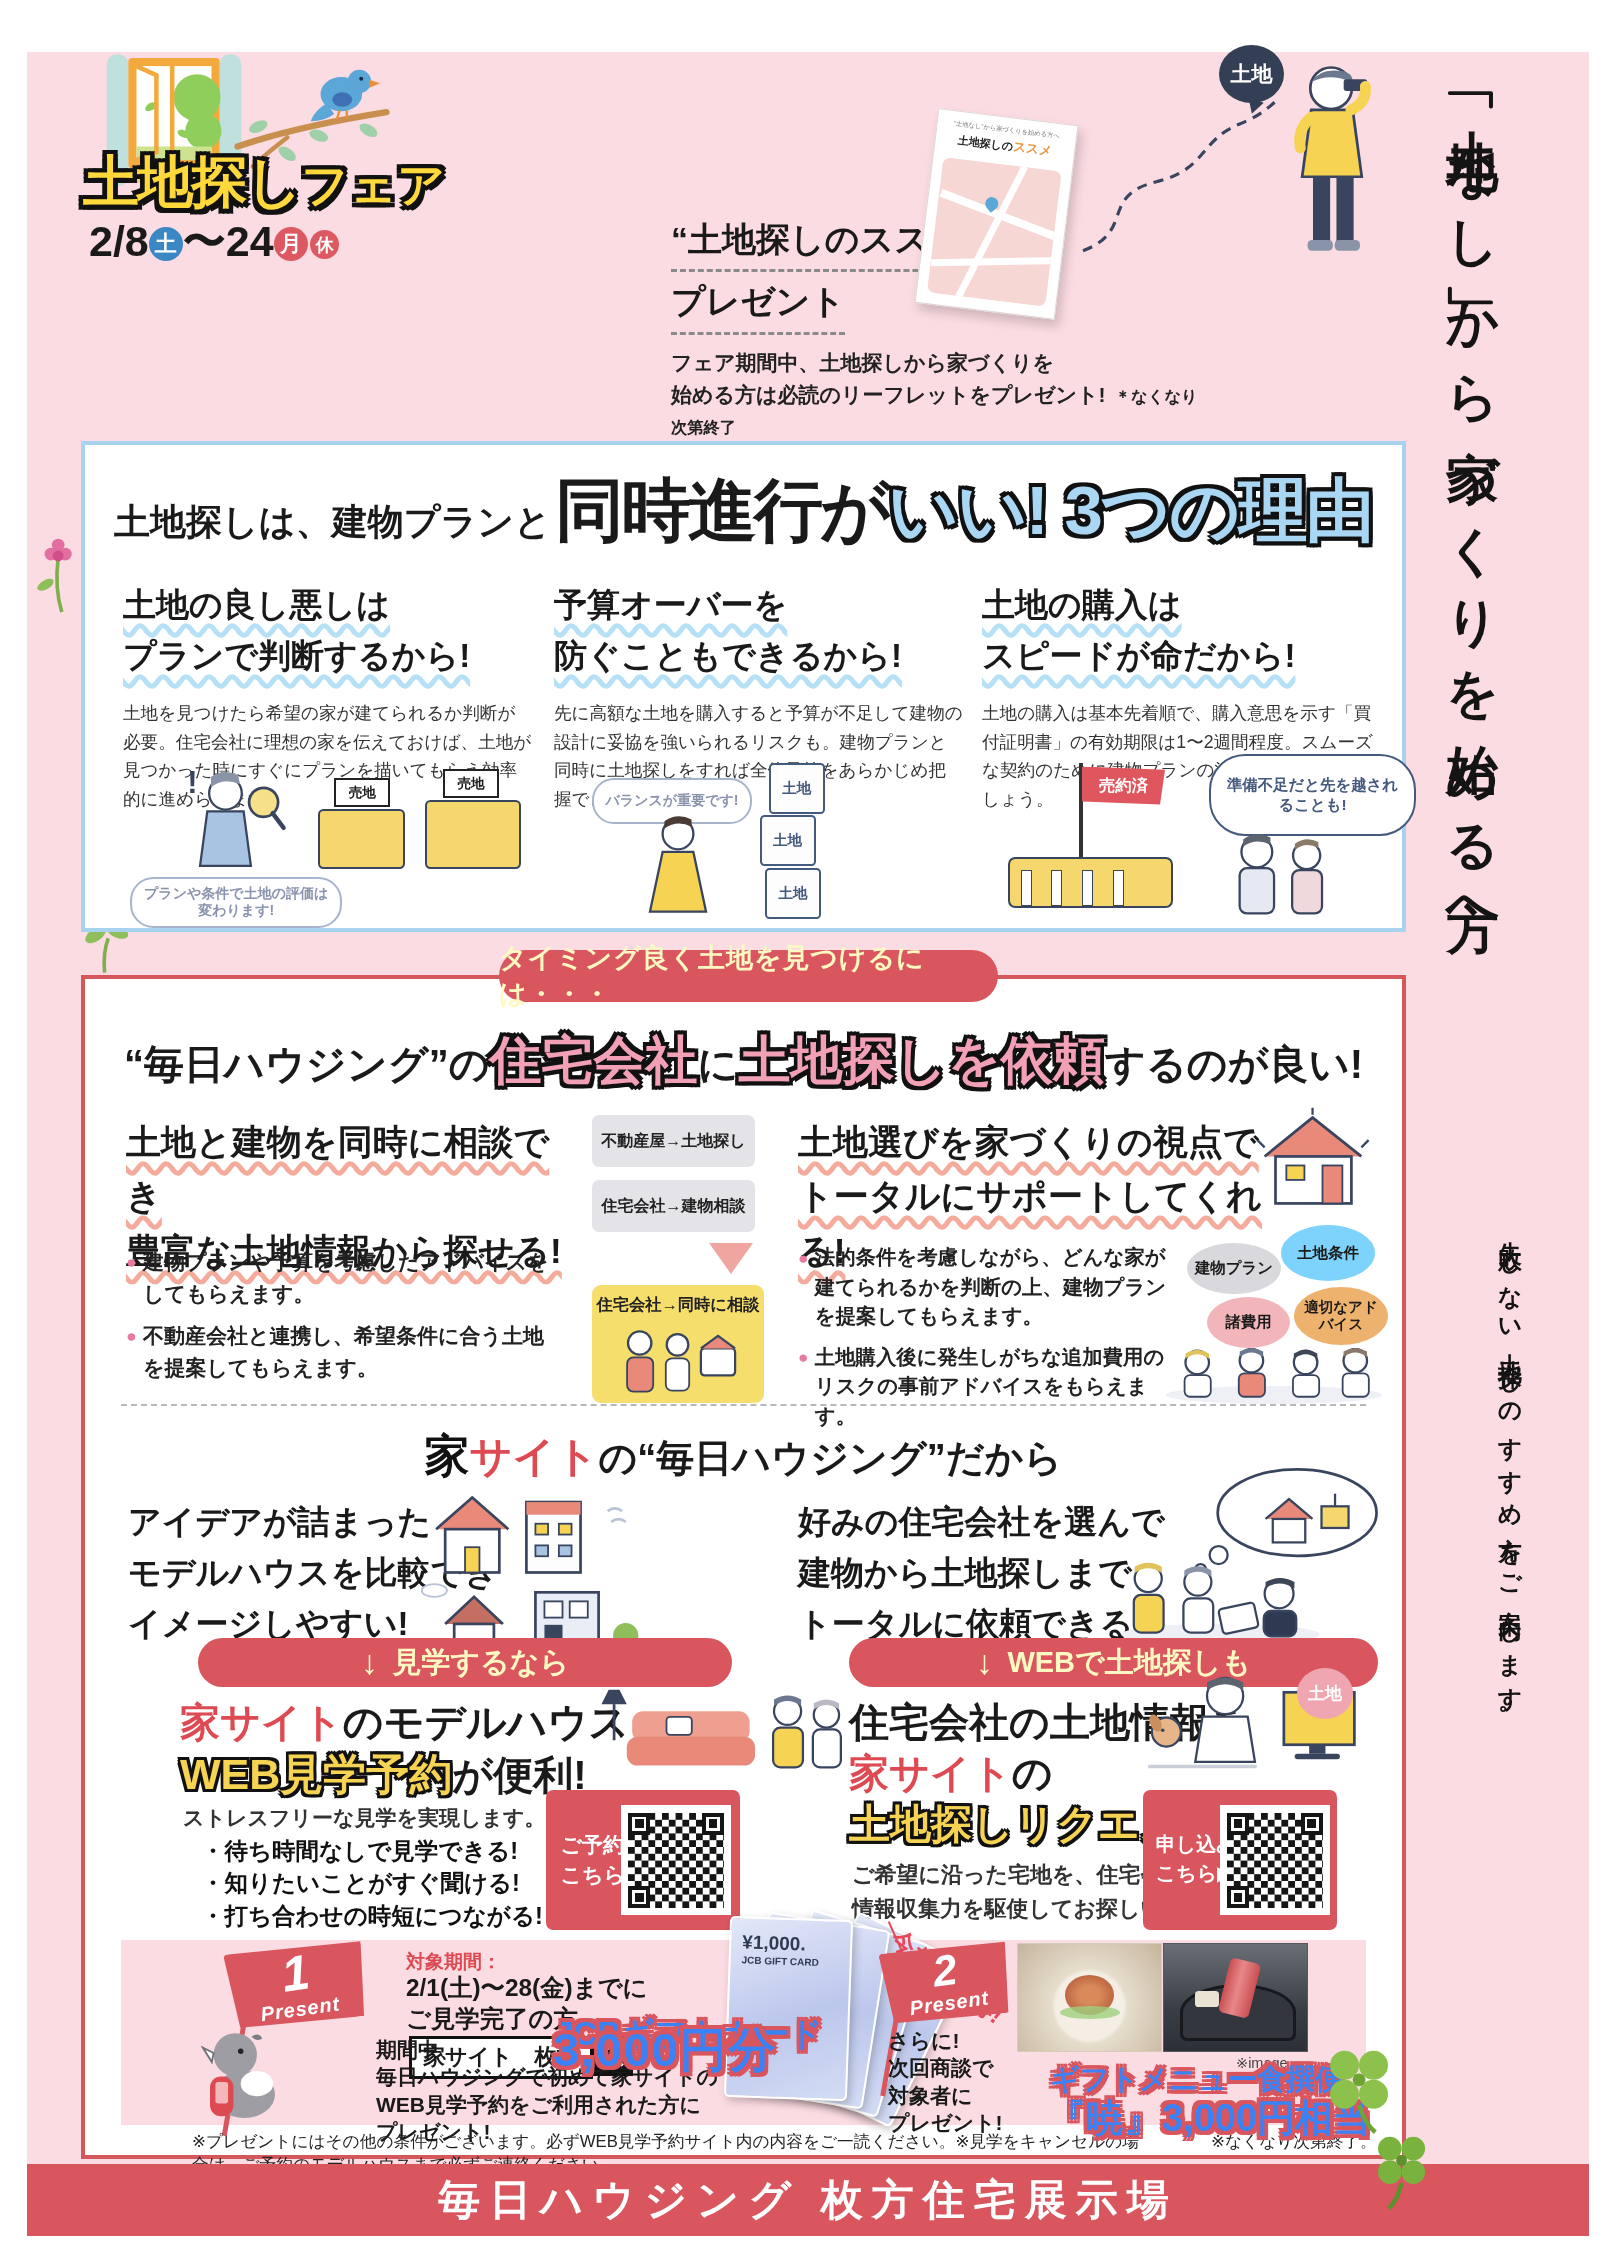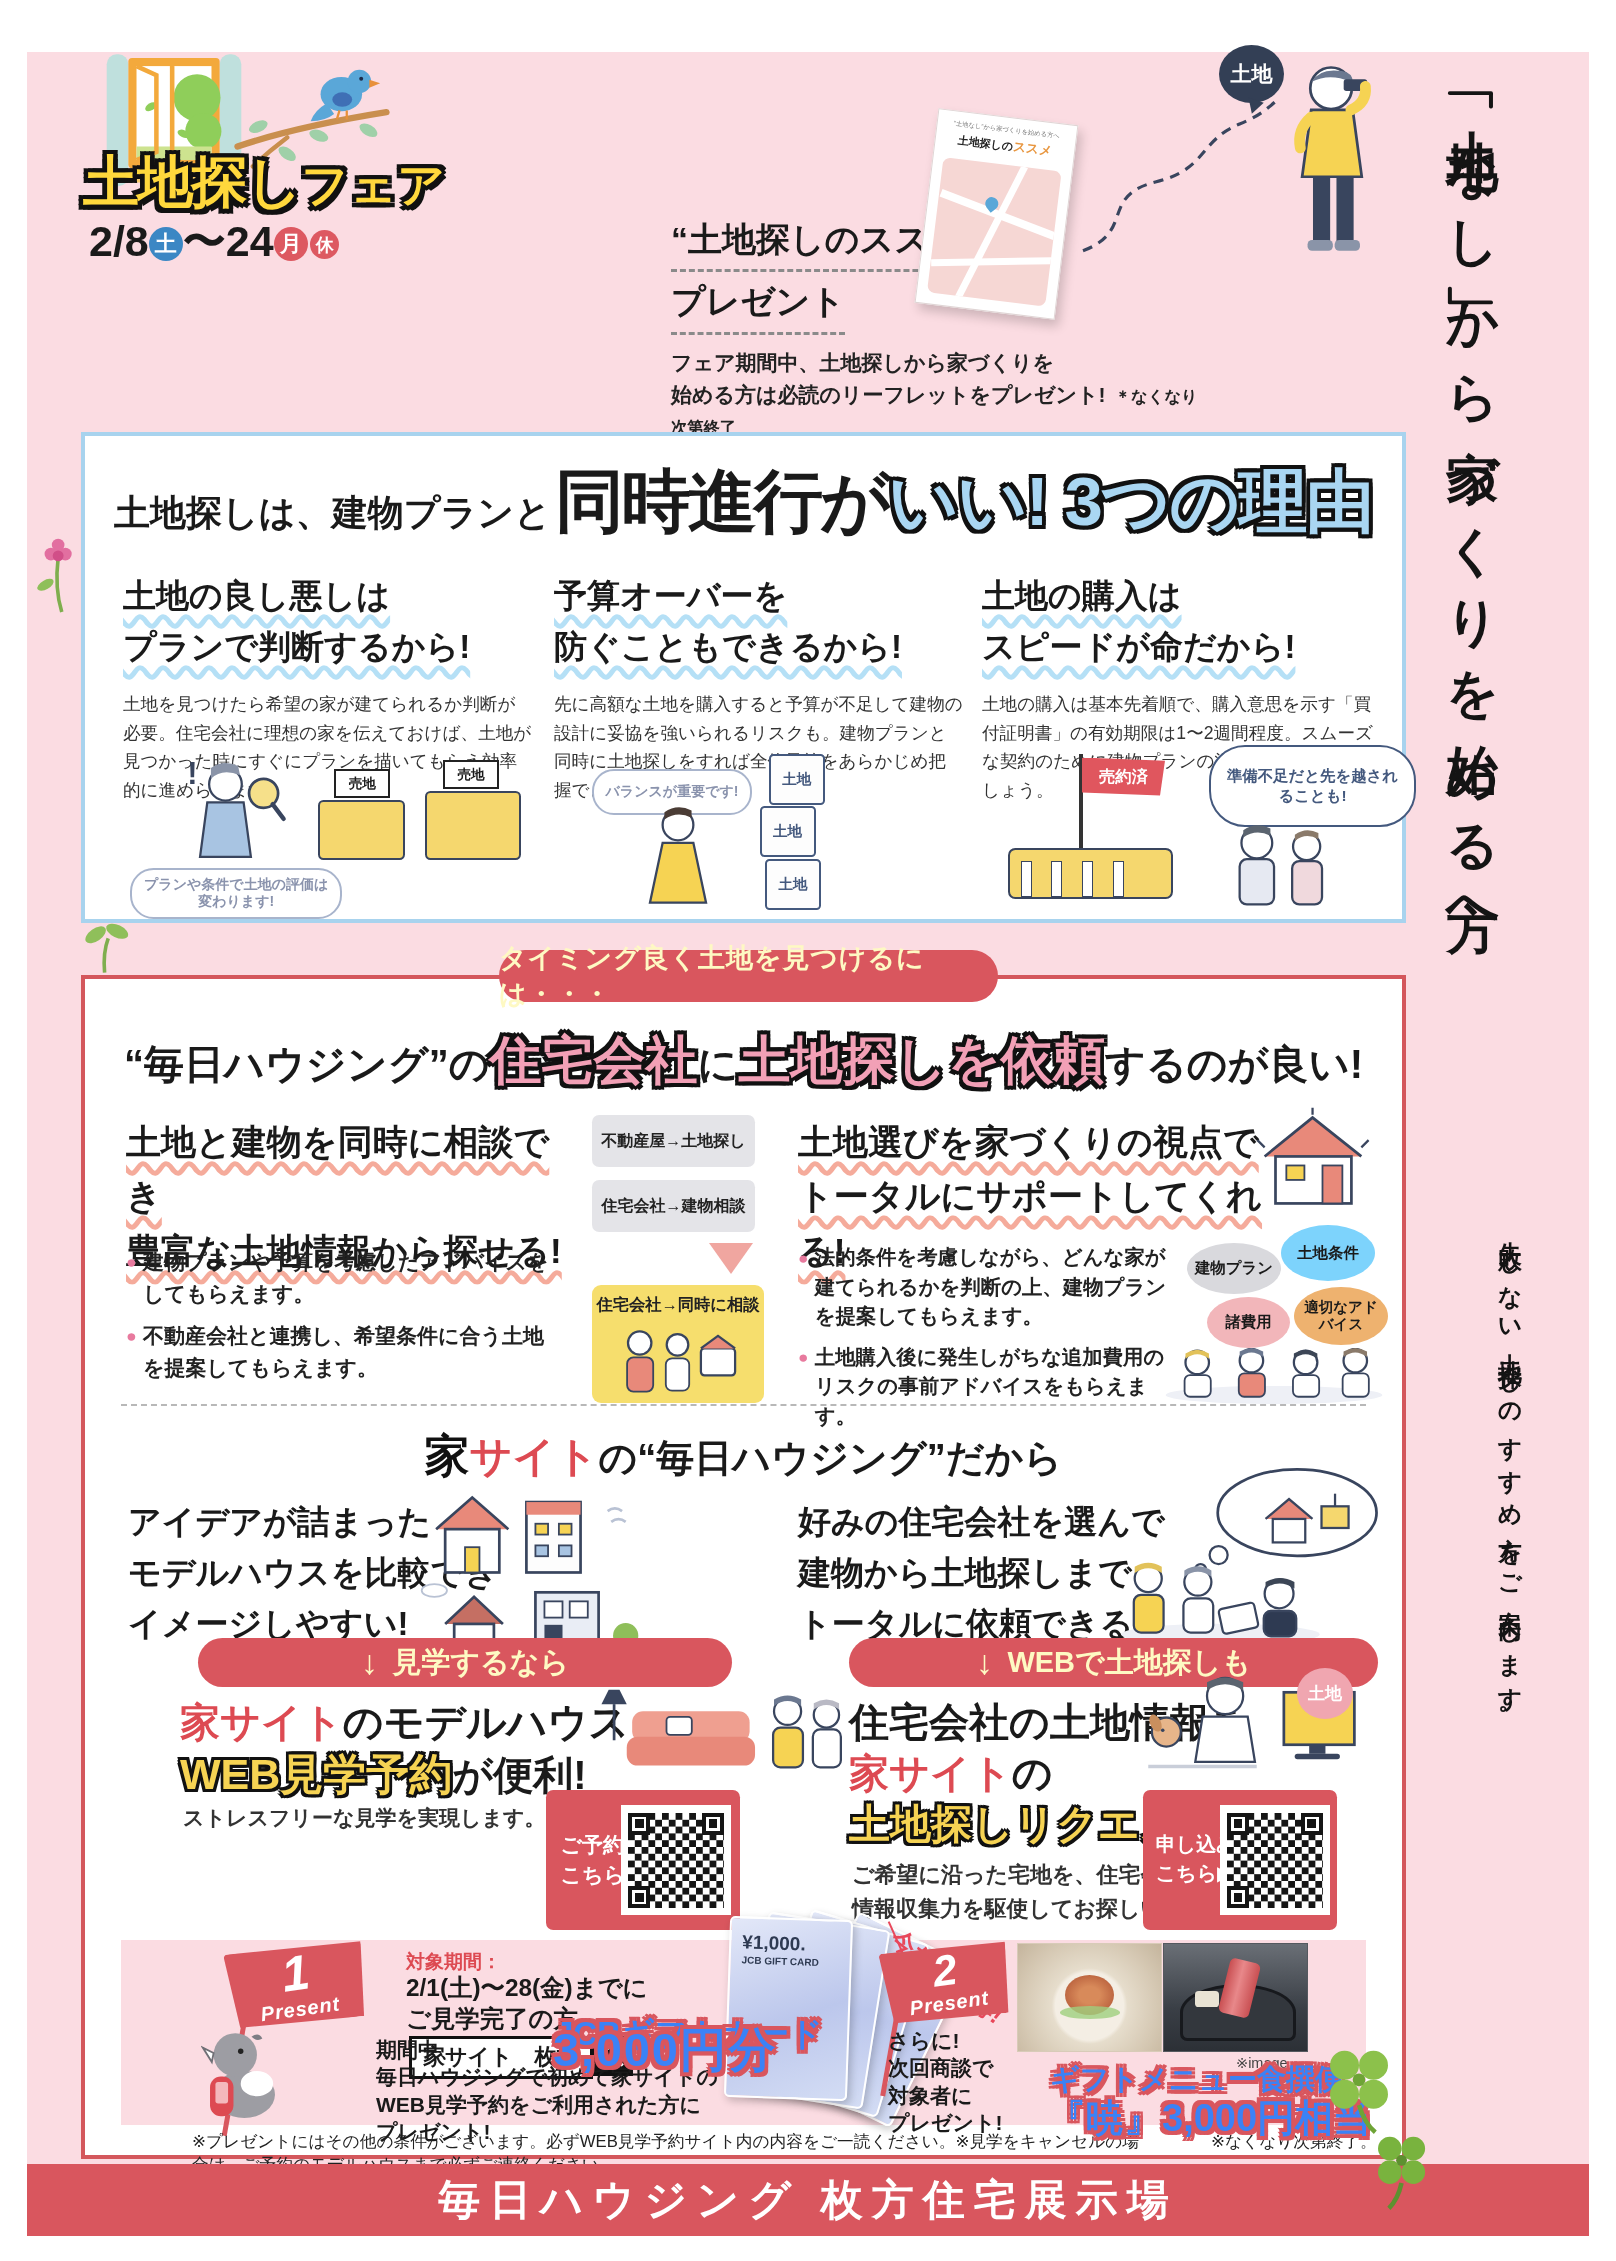--- a/index.html
+++ b/index.html
@@ -12,21 +12,21 @@
   .ol-blue{color:#a9d6f2;text-shadow:-3.6px -3.6px 0 #111,0 -3.6px 0 #111,3.6px -3.6px 0 #111,-3.6px 0 0 #111,3.6px 0 0 #111,-3.6px 3.6px 0 #111,0 3.6px 0 #111,3.6px 3.6px 0 #111;}
   .ol-pink{color:#f2a0b6;text-shadow:-3.6px -3.6px 0 #111,0 -3.6px 0 #111,3.6px -3.6px 0 #111,-3.6px 0 0 #111,3.6px 0 0 #111,-3.6px 3.6px 0 #111,0 3.6px 0 #111,3.6px 3.6px 0 #111;}
   .ol-yel{color:#f6d353;text-shadow:-2.7px -2.7px 0 #111,0 -2.7px 0 #111,2.7px -2.7px 0 #111,-2.7px 0 0 #111,2.7px 0 0 #111,-2.7px 2.7px 0 #111,0 2.7px 0 #111,2.7px 2.7px 0 #111;}
   .ol-red{color:#3b82f6;text-shadow:-3.6px -3.6px 0 #d9565e,0 -3.6px 0 #d9565e,3.6px -3.6px 0 #d9565e,-3.6px 0 0 #d9565e,3.6px 0 0 #d9565e,-3.6px 3.6px 0 #d9565e,0 3.6px 0 #d9565e,3.6px 3.6px 0 #d9565e;margin-left:29px;}
   
   .wavyb{text-decoration-line:underline;text-decoration-style:wavy;text-decoration-color:#b5e0f6;text-decoration-thickness:4.5px;text-underline-offset:8.1px;}
   .wavys{text-decoration-line:underline;text-decoration-style:wavy;text-decoration-color:#f5ab9b;text-decoration-thickness:4.5px;text-underline-offset:8.1px;}
   .dayc{display:inline-flex;align-items:center;justify-content:center;border-radius:50%;color:#fff;font-weight:900;vertical-align:5.4px;}
   .vtext{writing-mode:vertical-rl;text-orientation:mixed;}
   .box{background:#fff;}
-  .rbox{border:4.5px solid #a8d3ee;}
+  .rbox{border:4.5px solid #a8d3ee;margin-top:9px;}
   .mbox{border:4.5px solid #d4575c;}
   .banner-pill{background:#d9565e;border-radius:27px;display:flex;align-items:center;justify-content:center;color:#fef9c3;font-weight:900;}
   .qrbox{background:#d9565e;border-radius:7.2px;}
   .qr{position:absolute;background:#fff;}
   .qr-in{position:absolute;inset:7.2px;background:repeating-conic-gradient(#151515 0% 25%,#fff 0% 50%);background-size:13.6px 13.6px;}
   .qr-eye{position:absolute;width:22px;height:22px;border:4.5px solid #151515;background:#fff;box-sizing:border-box;}
   .qr-eye::after{content:"";position:absolute;inset:2.7px;background:#151515;}
   .bl{display:flex;margin-bottom:11px;font-weight:700;color:#222;}
   .bl::before{content:"●";color:#e87a9e;font-size:0.85em;margin-right:6.3px;margin-top:2.7px;}
   .diagbox{position:absolute;display:flex;align-items:center;justify-content:center;font-weight:900;color:#222;border-radius:7.2px;text-align:center;}
@@ -363,20 +363,25 @@
       <span>WEBで土地探しも</span>
     </div>
 
     <div class="abs" style="left:95px;top:716px;white-space:nowrap;">
       <span style="font-size:40px;font-weight:900;color:#dd4a52;">家サイト</span><span style="font-size:40px;font-weight:900;">のモデルハウス</span>
     </div>
     <div class="abs" style="left:95px;top:767px;white-space:nowrap;">
       <span class="ol-yel" style="font-size:43px;font-weight:900;">WEB見学予約</span><span style="font-size:40px;font-weight:900;">が便利!</span>
     </div>
     <div class="abs" style="left:98px;top:825px;font-size:21px;font-weight:700;color:#333;">ストレスフリーな見学を実現します。</div>
+    <div class="abs" style="left:116px;top:856px;font-size:23.5px;font-weight:900;line-height:1.38;color:#111;">
+      <div>・待ち時間なしで見学できる!</div>
+      <div>・知りたいことがすぐ聞ける!</div>
+      <div>・打ち合わせの時短につながる!</div>
+    </div>
     <svg class="abs" style="left:502px;top:707px;" width="262" height="95" viewBox="0 0 290 105">
       <path d="M30 20 l0 40" stroke="#39455e" stroke-width="3"></path>
       <path d="M16 20 L44 20 L36 4 L24 4 z" fill="#39455e"></path>
       <rect x="50" y="28" width="130" height="34" rx="12" fill="#ef9f90"></rect>
       <rect x="44" y="56" width="142" height="32" rx="12" fill="#e8897a"></rect>
       <rect x="88" y="34" width="28" height="20" rx="4" fill="#fff" stroke="#39455e" stroke-width="2"></rect>
       <circle cx="222" cy="28" r="15" fill="#fff" stroke="#39455e" stroke-width="2.5"></circle>
         <path d="M207 22 q15 -11 30 0 l0 -7 q-15 -9 -30 0z" fill="#6b7890"></path>
       <rect x="206" y="46" width="33" height="44" rx="8" fill="#f6d353" stroke="#39455e" stroke-width="2.5"></rect>
       <circle cx="265" cy="32" r="14" fill="#fff" stroke="#39455e" stroke-width="2.5"></circle>

